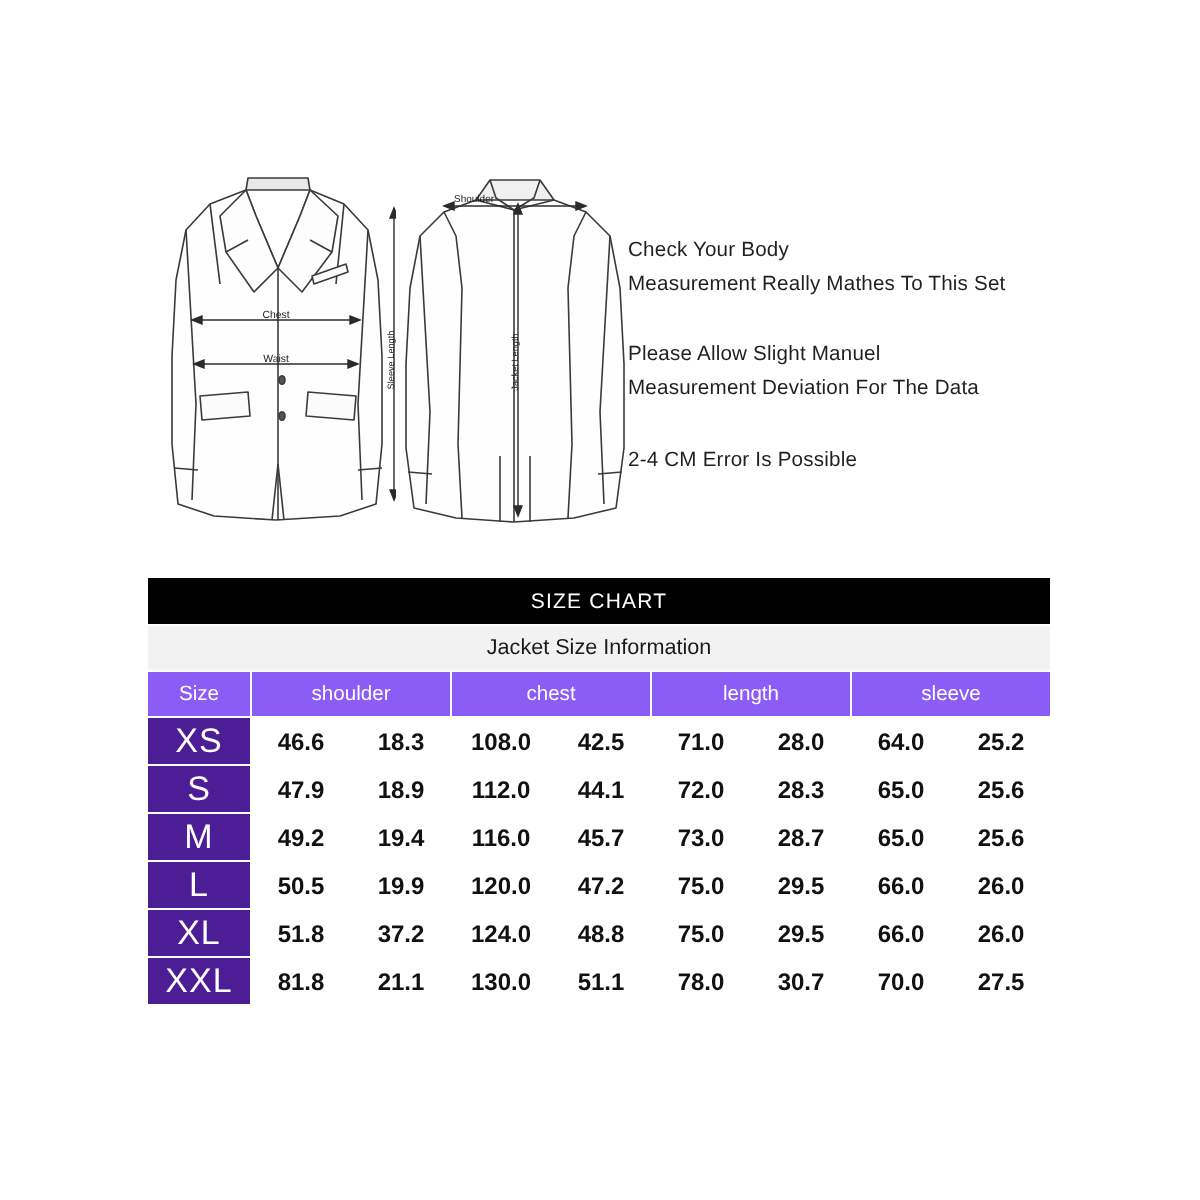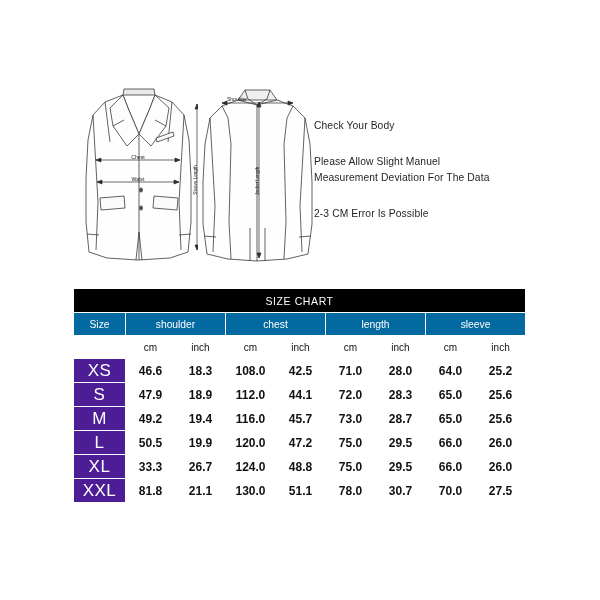--- a/index.html
+++ b/index.html
@@ -78,21 +78,21 @@
     color: #1a1a1a;
     height: 22px;
     font-size: 10.8px;
     border-top: 2px solid #000000;
     border-bottom: 2px solid #000000;
     border-left: 2px solid #000000;
     border-right: 2px solid #000000;
   }
 
   .row-group td {
-    background: #0369a1;
+    background: #8b5cf6;
     color: #ffffff;
     height: 22px;
     font-size: 10.3px;
     border-color: #000000;
     margin-top: 16px;
   }
   .row-group td.group-size {
     text-align: left;
     padding-left: 5px;
   }
@@ -230,64 +230,57 @@
       <line x1="61" y1="20" x2="61" y2="176"></line>
       <path d="M61 20 L59 25 L63 25 Z"></path>
       <path d="M61 176 L59 171 L63 171 Z"></path>
     </g>
     <text x="61" y="99" font-family="Liberation Sans, sans-serif" font-size="4.6" fill="#1c1c1c" text-anchor="middle" transform="rotate(-90 61 99)">Jacket Length</text>
   </svg>
 
   <div id="notes-block">
     <div class="note-group">
       <div class="note-line">Check Your Body</div>
+      <div class="note-line">Measurement Really Mathes To This Set</div>
     </div>
     <div class="note-group">
       <div class="note-line">Please Allow Slight Manuel</div>
       <div class="note-line">Measurement  Deviation For The Data</div>
     </div>
     <div class="note-group">
-      <div class="note-line">2-3 CM Error Is Possible</div>
+      <div class="note-line">2-4 CM Error Is Possible</div>
     </div>
   </div>
 </div>
 
 <table id="size-chart-table">
   <colgroup>
     <col style="width:52px">
     <col style="width:50px">
       <col style="width:50px">
     <col style="width:50px">
       <col style="width:50px">
     <col style="width:50px">
       <col style="width:50px">
     <col style="width:50px">
       <col style="width:50px">
   </colgroup>
   <tbody>
     <tr class="row-title">
       <td colspan="9">SIZE CHART</td>
     </tr>
+    <tr class="row-subtitle">
+      <td colspan="9">Jacket Size Information</td>
+    </tr>
     <tr class="row-group">
       <td class="group-size">Size</td>
       <td colspan="2">shoulder</td>
       <td colspan="2">chest</td>
       <td colspan="2">length</td>
       <td colspan="2">sleeve</td>
-    </tr>
-    <tr class="row-units">
-      <td class="units-blank"></td>
-      <td>cm</td>
-      <td>inch</td>
-      <td>cm</td>
-      <td>inch</td>
-      <td>cm</td>
-      <td>inch</td>
-      <td>cm</td>
-      <td>inch</td>
     </tr>
 
     <tr class="row-data">
       <td class="size-cell">XS</td>
       <td>46.6</td>
       <td>18.3</td>
       <td>108.0</td>
       <td>42.5</td>
       <td>71.0</td>
       <td>28.0</td>
@@ -322,22 +315,22 @@
       <td>19.9</td>
       <td>120.0</td>
       <td>47.2</td>
       <td>75.0</td>
       <td>29.5</td>
       <td>66.0</td>
       <td>26.0</td>
     </tr>
     <tr class="row-data">
       <td class="size-cell">XL</td>
-      <td>33.3</td>
-      <td>26.7</td>
+      <td>51.8</td>
+      <td>37.2</td>
       <td>124.0</td>
       <td>48.8</td>
       <td>75.0</td>
       <td>29.5</td>
       <td>66.0</td>
       <td>26.0</td>
     </tr>
     <tr class="row-data">
       <td class="size-cell">XXL</td>
       <td>81.8</td>

